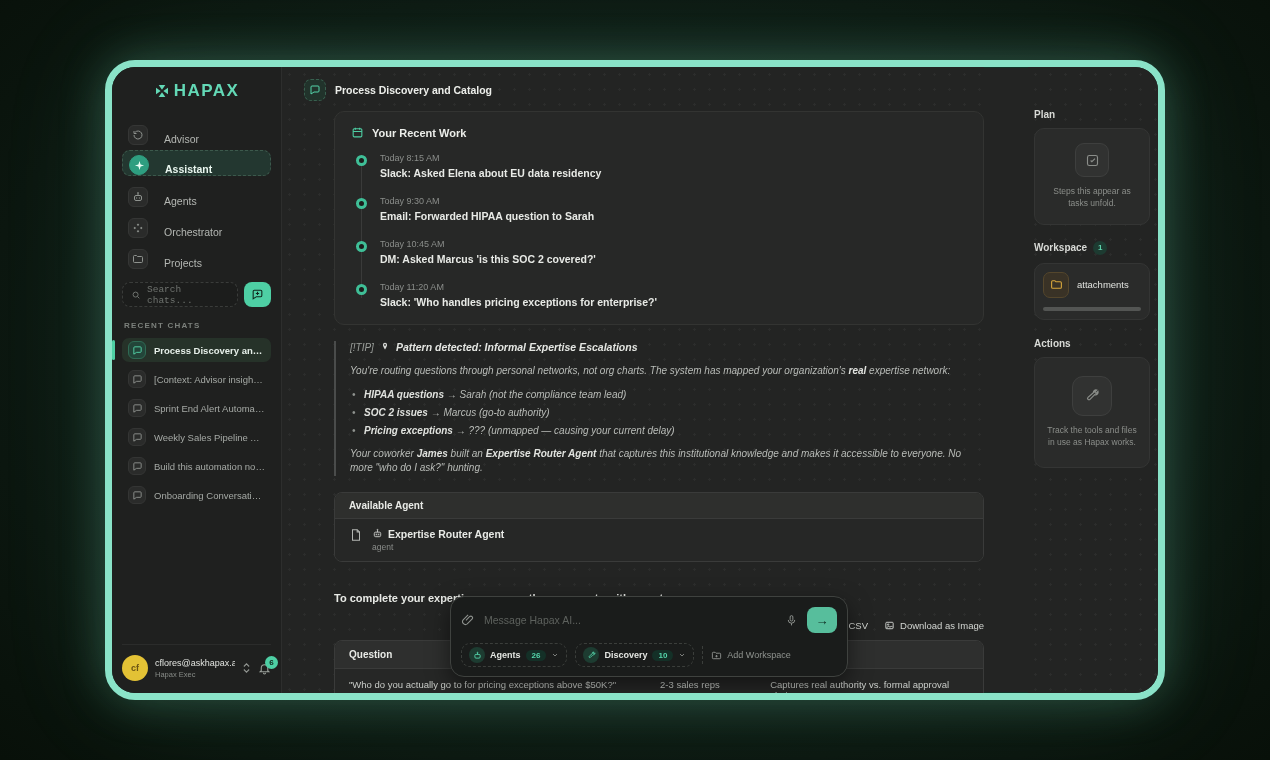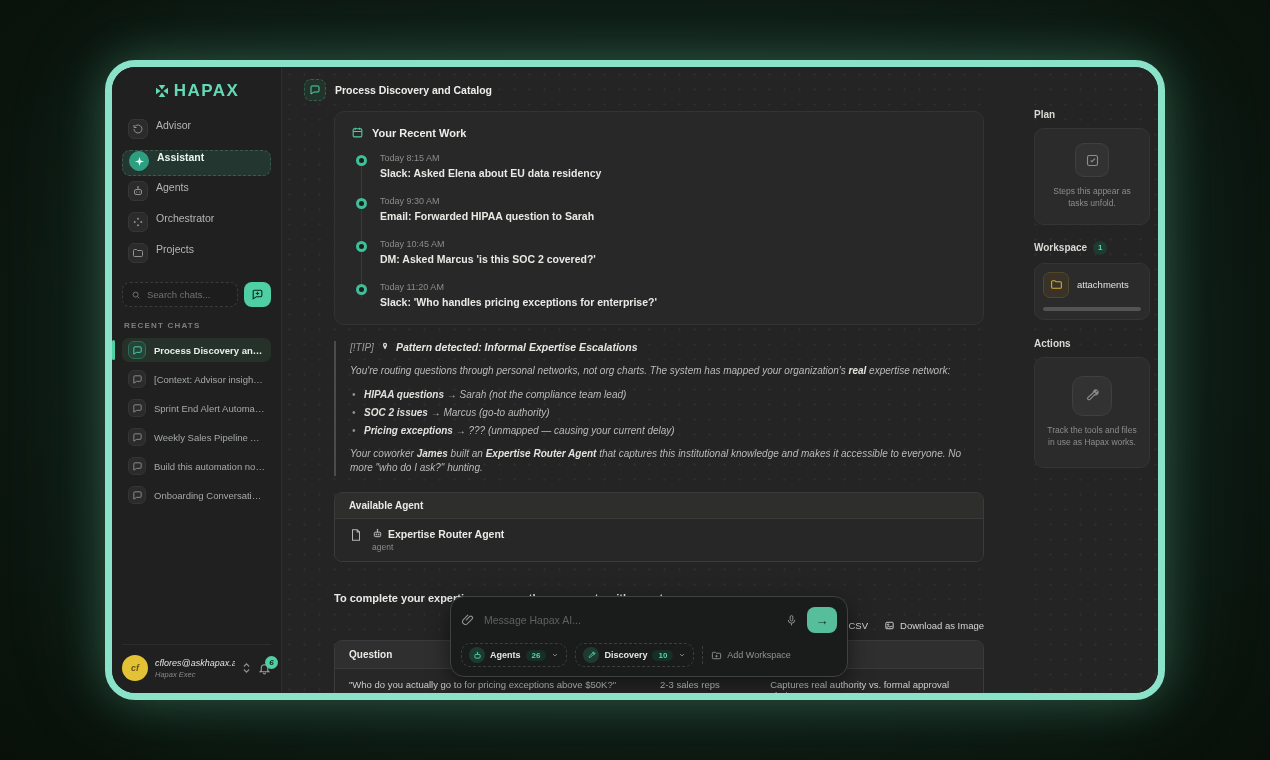--- a/index.html
+++ b/index.html
@@ -11,39 +11,39 @@
   .window {
     position:absolute; left:105px; top:60px; width:1060px; height:640px;
     border:7px solid #8ae3c8; border-radius:30px; background:#232423;
     box-shadow: 0 0 45px rgba(125,230,190,.25), 0 0 110px rgba(125,230,190,.12), inset 0 0 0 1px #133227;
     display:flex; overflow:hidden;
   }
   
   .sidebar { width:170px; background:#1f201f; border-right:1px solid #2d2e2d; display:flex; flex-direction:column; padding:14px 10px 12px; }
   .logo { display:flex; align-items:center; justify-content:center; gap:4px; margin-bottom:18px; }
   .logo-text { color:#63d9b6; font-size:17px; font-weight:bold; letter-spacing:1.5px; }
-  .nav-item { display:flex; align-items:flex-start; gap:8px; height:26px; padding:0 6px; margin-bottom:5px; border-radius:8px; cursor:pointer; }
+  .nav-item { display:flex; align-items:flex-end; gap:16px; height:26px; padding:0 6px; margin-bottom:5px; border-radius:8px; cursor:pointer; }
   .nav-item .ibox { width:20px; height:20px; border-radius:6px; background:#2a2b2a; border:1px solid #353635; display:flex; align-items:center; justify-content:center; color:#8f938f; flex:0 0 auto; }
   .nav-item .nlabel { font-size:10.5px; color:#b4b7b3; }
   .nav-item.active { background:#233730; border:1px dashed #3c594c; }
   .nav-item.active .ibox { background:#2e9e80; border-color:#2e9e80; color:#eafff6; border-radius:50%; }
   .nav-item.active .nlabel { color:#e9f6ef; font-weight:bold; }
   .search-row { display:flex; gap:6px; margin:8px 0 12px; }
-  .search-box { flex:1; display:flex; align-items:center; gap:6px; height:25px; padding:0 8px; border:1px dashed #3a3c3a; border-radius:8px; background:#1c1d1c; color:#6f736f; }
+  .search-box { flex:1; display:flex; align-items:center; gap:6px; height:25px; padding:0 8px; border:1px dashed #3a3c3a; border-radius:8px; background:#1c1d1c; color:#6f736f;font-family:Liberation Mono, monospace; }
   .search-box span { font-size:9.5px; }
   .newchat-btn { width:27px; height:25px; border-radius:8px; background:#4ecfa4; display:flex; align-items:center; justify-content:center; color:#11271e; cursor:pointer; }
   .recent-label { font-size:8px; letter-spacing:1.2px; color:#7c807c; font-weight:bold; margin:2px 0 8px 2px; }
   .chat-item { display:flex; align-items:center; gap:8px; height:24px; padding:0 6px; margin-bottom:5px; border-radius:7px; cursor:pointer; position:relative; }
   .chat-item .cbox { width:18px; height:18px; border-radius:6px; background:#2a2b2a; border:1px solid #343534; display:flex; align-items:center; justify-content:center; color:#8f938f; flex:0 0 auto; }
   .chat-item .clabel { font-size:9.5px; color:#a5a9a5; white-space:nowrap; overflow:hidden; text-overflow:ellipsis; }
   .chat-item.active { background:#263229; }
   .chat-item.active::before { content:""; position:absolute; left:-10px; top:2px; bottom:2px; width:3px; background:#4ecfa4; border-radius:2px; }
   .chat-item.active .cbox { background:#234539; border-color:#2f6a54; color:#55d6ab; }
   .chat-item.active .clabel { color:#e6efe9; font-weight:bold; }
-  .user-row { margin-top:auto; border-top:1px solid #2b2c2b; padding-top:10px; display:flex; align-items:center; gap:7px;font-style:italic; }
+  .user-row { margin-top:auto; border-top:1px solid #2b2c2b; padding-top:10px; display:flex; align-items:center; gap:7px; }
   .avatar { width:26px; height:26px; border-radius:50%; background:#e3c235; color:#6b5313; display:flex; align-items:center; justify-content:center; font-size:9px; font-weight:bold; flex:0 0 auto; }
   .user-meta { flex:1; min-width:0; }
   .user-email { font-size:9px; color:#e2e4e0; white-space:nowrap; overflow:hidden; }
   .user-role { font-size:7.5px; color:#878b87; margin-top:2px; }
   .selector-icon { color:#8f938f; cursor:pointer; }
   .bell-wrap { position:relative; color:#9aa09a; cursor:pointer; }
   .bell-badge { position:absolute; top:-6px; right:-7px; min-width:13px; height:13px; border-radius:7px; background:#4ecfa4; color:#0f261c; font-size:8px; font-weight:bold; display:flex; align-items:center; justify-content:center; }
   
   .main { flex:1; position:relative; background-color:#232423;
     background-image: radial-gradient(circle, #2c2d2c 1px, transparent 1.3px); background-size:15px 15px; }

